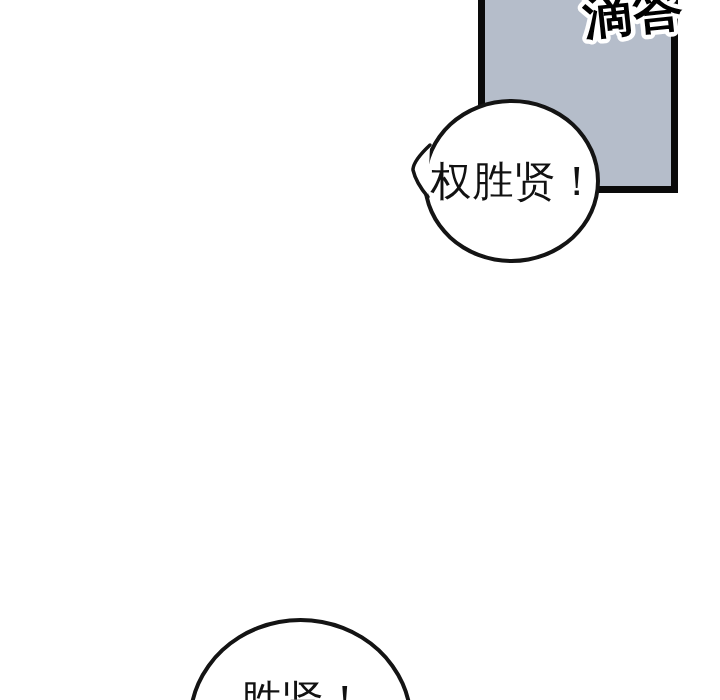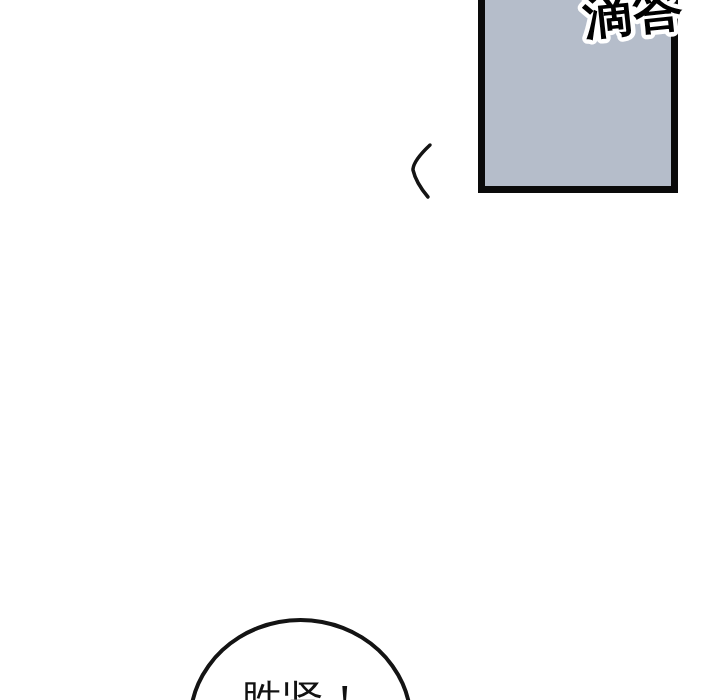--- a/index.html
+++ b/index.html
@@ -88,20 +88,23 @@
 <body>
 
 <div class="screen">
 
   <div class="panel" style="background:#b5bdca;"></div>
 
   <svg class="sfx-svg" viewBox="0 0 165 75">
     <text class="sfx-text" x="80" y="61" text-anchor="middle" fill="#000000" stroke="#ffffff" stroke-width="9" transform="rotate(-6 80 45)">滴答</text>
   </svg>
 
+  <div class="bubble bubble-top">
+    <span class="bubble-text">权胜贤！</span>
+  </div>
 
   <svg class="tail-svg" viewBox="0 0 32 58">
     <path d="M24,3 Q8,18 7,27 Q10,41 22,55" fill="#ffffff" stroke="none"></path>
     <path d="M24,3 Q8,18 7,27 L7,28 Q10,41 22,55" fill="none" stroke="#141414" stroke-width="3.5" stroke-linecap="round" stroke-linejoin="round"></path>
   </svg>
 
   <div class="bubble bubble-bottom">
     <span class="bubble-text">胜贤！</span>
   </div>
 

